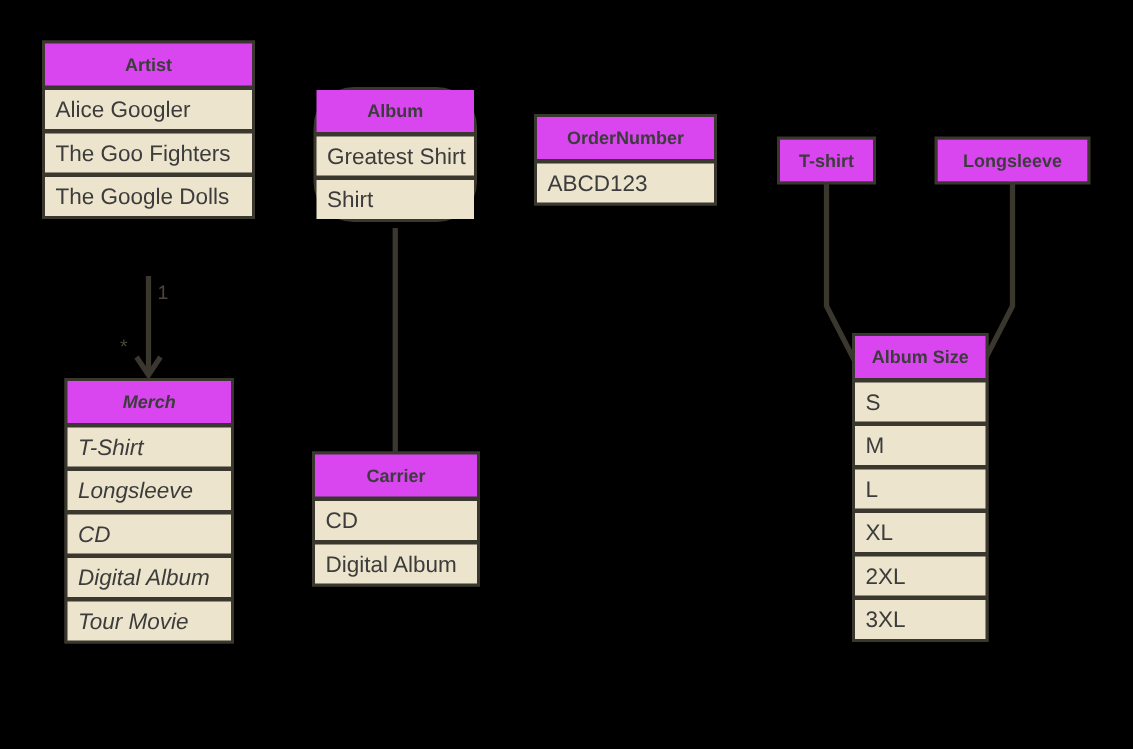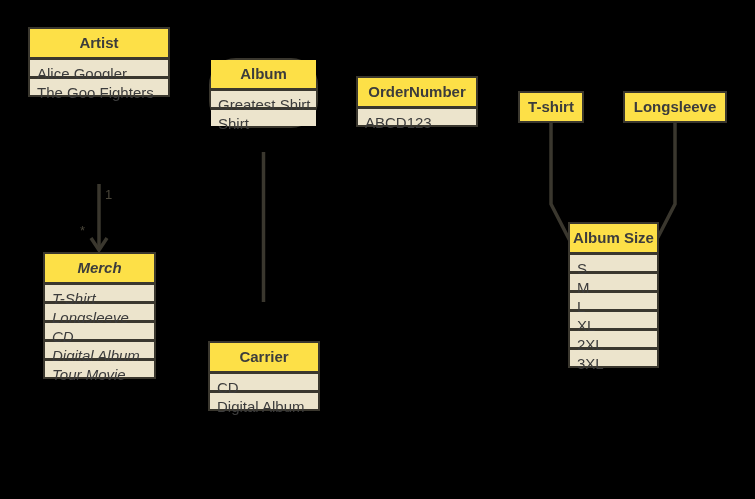--- a/index.html
+++ b/index.html
@@ -11,28 +11,28 @@
   .canvas{position:absolute;inset:0;}
   svg.wires{position:absolute;left:0;top:0;width:755px;height:499px;}
   .tbl{
     position:absolute;
     background:#3a372e;
     border:2.5px solid #3a372e;
     display:flex;flex-direction:column;gap:3px;
     box-sizing:border-box;
   }
   .tbl .hdr{
-    background:#fde047;color:#3c3c3c;
+    background:#d946ef;color:#3c3c3c;
     height:28px;line-height:28px;
-    font-weight:bold;font-size:15px;text-align:center;
+    font-weight:bold;font-size:12px;text-align:center;
     white-space:nowrap;
   }
   .tbl .row{
     background:#ece4cc;color:#3c3c3c;
-    height:16px;line-height:28px;
+    height:26px;line-height:28px;
     font-size:15px;text-align:left;padding-left:7px;
     white-space:nowrap;
   }
   .mult{
     position:absolute;color:#4a463a;font-size:13px;line-height:13px;
   }
 </style>
 </head>
 <body>
 
@@ -50,20 +50,21 @@
     <polyline points="675,121 675,204 656,241" fill="none" stroke="#3a372e" stroke-width="3.5"></polyline>
   </svg>
 
   <div class="mult" style="left:105px;top:188px;">1</div>
   <div class="mult" style="left:80px;top:224px;">*</div>
 
   <div class="tbl" style="left:28px;top:27px;width:142px;">
     <div class="hdr">Artist</div>
     <div class="row">Alice Googler</div>
     <div class="row">The Goo Fighters</div>
+    <div class="row">The Google Dolls</div>
   </div>
 
   <div class="tbl" style="left:209px;top:58px;width:109px;border-radius:27px;">
     <div class="hdr">Album</div>
     <div class="row">Greatest Shirt</div>
     <div class="row">Shirt</div>
   </div>
 
   <div class="tbl" style="left:356px;top:76px;width:122px;justify-content:flex-end;">
     <div class="hdr">OrderNumber</div>
@@ -80,21 +81,21 @@
 
   <div class="tbl" style="left:43px;top:252px;width:113px;font-style:italic;">
     <div class="hdr">Merch</div>
     <div class="row">T-Shirt</div>
     <div class="row">Longsleeve</div>
     <div class="row">CD</div>
     <div class="row">Digital Album</div>
     <div class="row">Tour Movie</div>
   </div>
 
-  <div class="tbl" style="left:208px;top:301px;width:112px;margin-top:40px;">
+  <div class="tbl" style="left:208px;top:301px;width:112px;">
     <div class="hdr">Carrier</div>
     <div class="row">CD</div>
     <div class="row">Digital Album</div>
   </div>
 
   <div class="tbl" style="left:568px;top:222px;width:91px;">
     <div class="hdr">Album Size</div>
     <div class="row">S</div>
     <div class="row">M</div>
     <div class="row">L</div>

